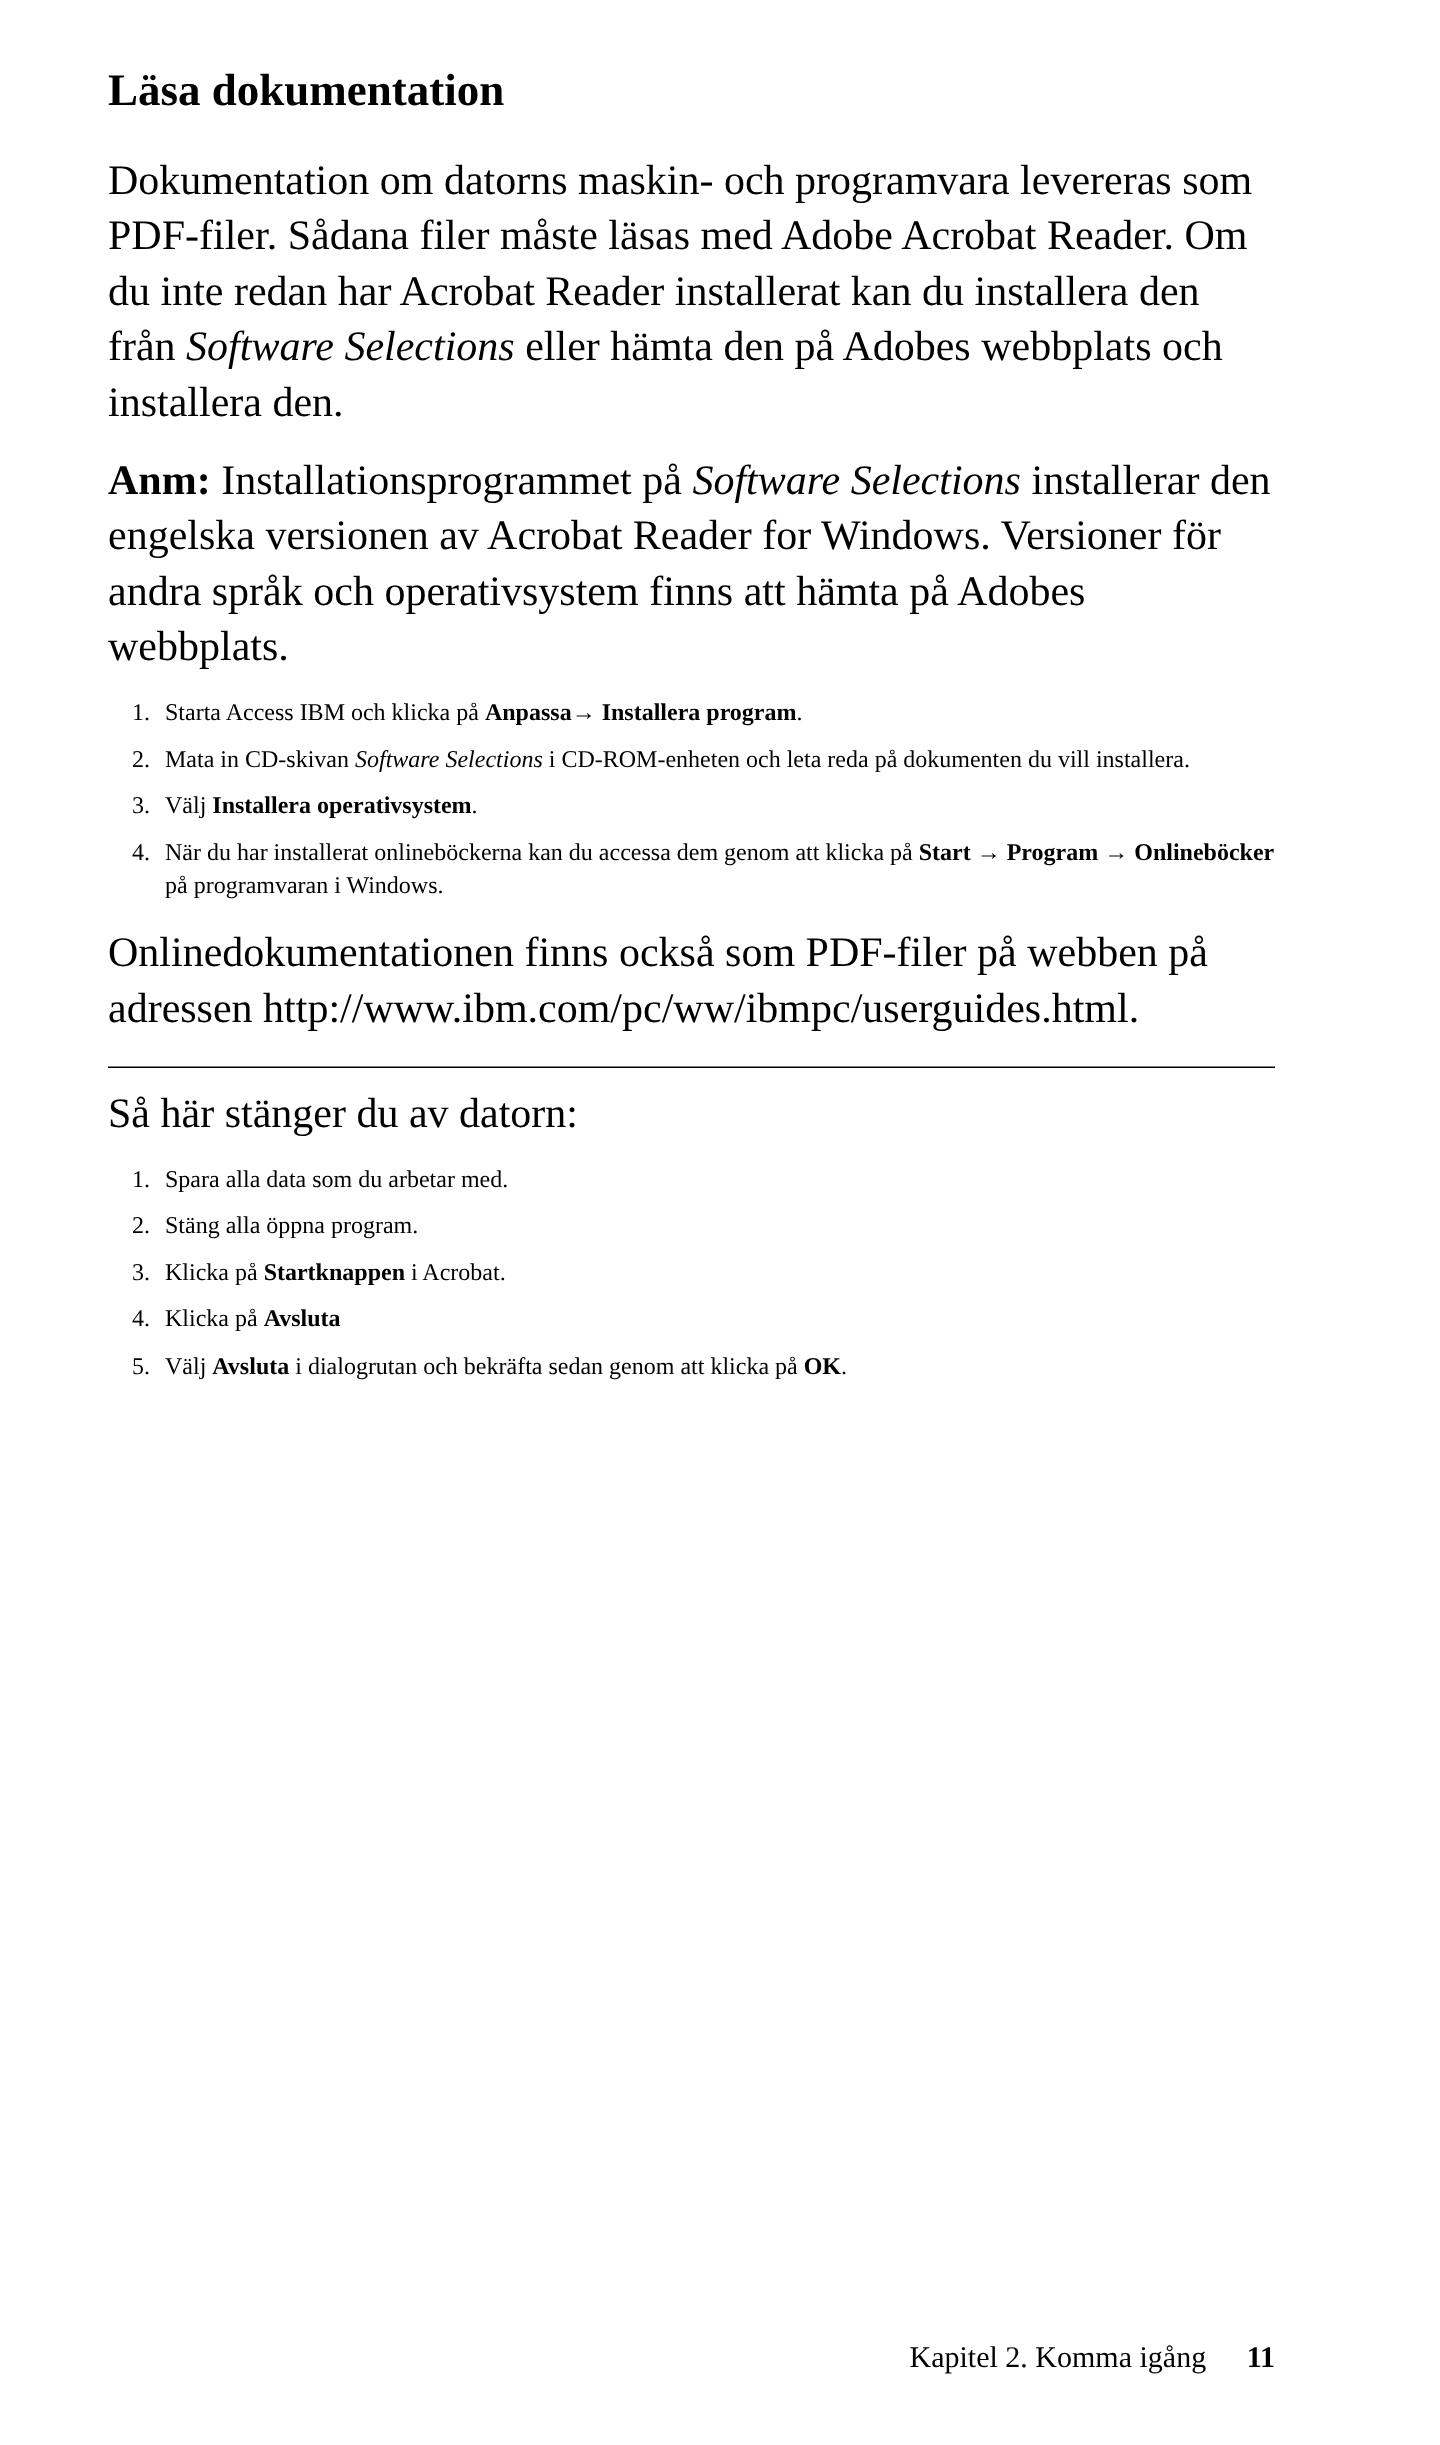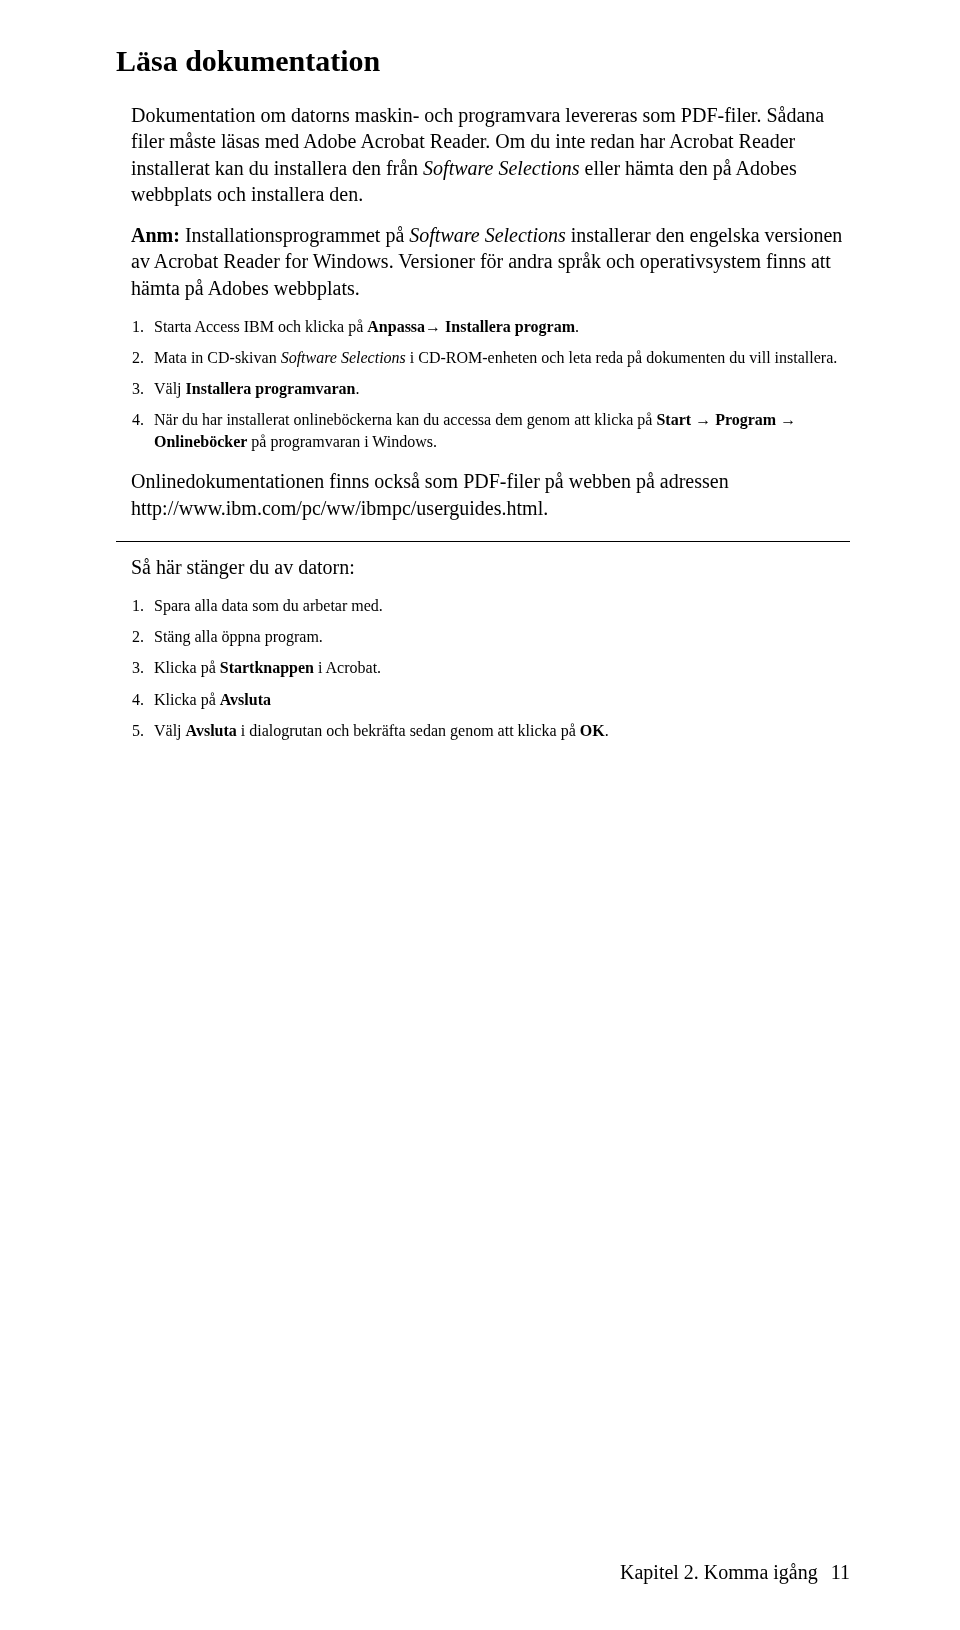--- a/index.html
+++ b/index.html
@@ -6,33 +6,33 @@
     margin: 0;
     padding: 0;
     background: #ffffff;
     font-family: "Palatino Linotype", "Book Antiqua", Palatino, Georgia, serif;
     color: #000;
   }
   .page {
     width: 960px;
     min-height: 1630px;
     box-sizing: border-box;
-    padding: 42px 110px 30px 116px;
+    padding: 42px 110px 30px 72px;
     position: relative;
   }
   h1.section {
     font-size: 30px;
     font-weight: bold;
     margin: 0 0 22px 0;
     line-height: 1.25;
   }
   p {
-    font-size: 20px;
+    font-size: 28px;
     line-height: 1.33;
-    margin: 0 0 14px 15px;
+    margin: 0 0 14px 0;
   }
   .italic { font-style: italic; }
   .bold { font-weight: bold; font-family: Liberation Serif, serif; }
   ol.numlist {
     margin: 0 0 16px 0;
     padding-left: 32px;
     font-size: 16px;
     line-height: 1.33;
   }
   ol.numlist li {
@@ -45,21 +45,22 @@
     margin: 20px 0 12px 0;
   }
   .footer {
     position: absolute;
     bottom: 46px;
     right: 110px;
     font-size: 20px;
   }
   .footer .pagenum {
     display: inline-block;
-    margin-left: 8px;
+    margin-left: 22px;
+    font-weight: bold;
   }
 </style>
 </head>
 <body>
 
 <div class="page">
 
   <h1 class="section">Läsa dokumentation</h1>
 
   <p>
@@ -72,21 +73,21 @@
 
 
   <ol class="numlist">
     <li>
       <span>Starta Access IBM och klicka på </span><span class="bold">Anpassa→ Installera program</span><span>.</span>
     </li>
     <li>
       <span>Mata in CD-skivan </span><span class="italic">Software Selections</span><span> i CD-ROM-enheten och leta reda på dokumenten du vill installera.</span>
     </li>
     <li>
-      <span>Välj </span><span class="bold">Installera programvaran</span><span>.</span>
+      <span>Välj </span><span class="bold">Installera operativsystem</span><span>.</span>
     </li>
     <li>
       <span>När du har installerat onlineböckerna kan du accessa dem genom att klicka på </span><span class="bold">Start → Program → Onlineböcker</span><span> på programvaran i Windows.</span>
     </li>
   </ol>
 
   <p>Onlinedokumentationen finns också som PDF-filer på webben på adressen http://www.ibm.com/pc/ww/ibmpc/userguides.html.</p>
 
   <hr class="rule">
 

